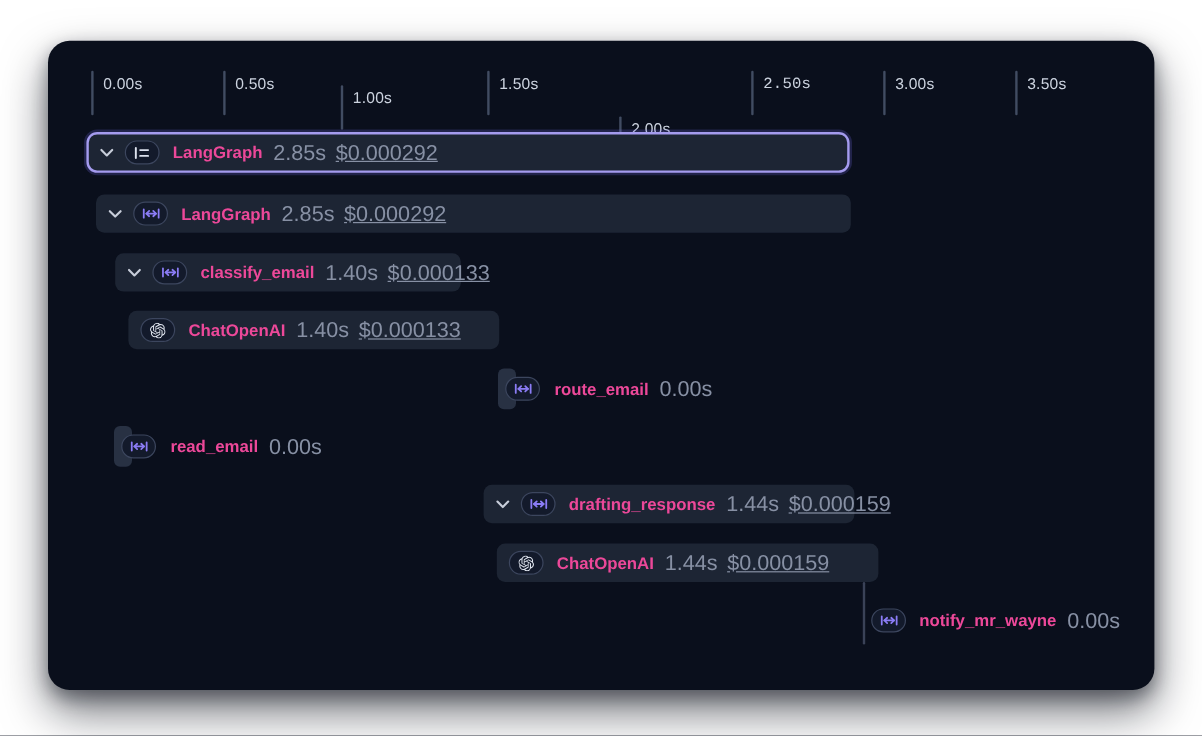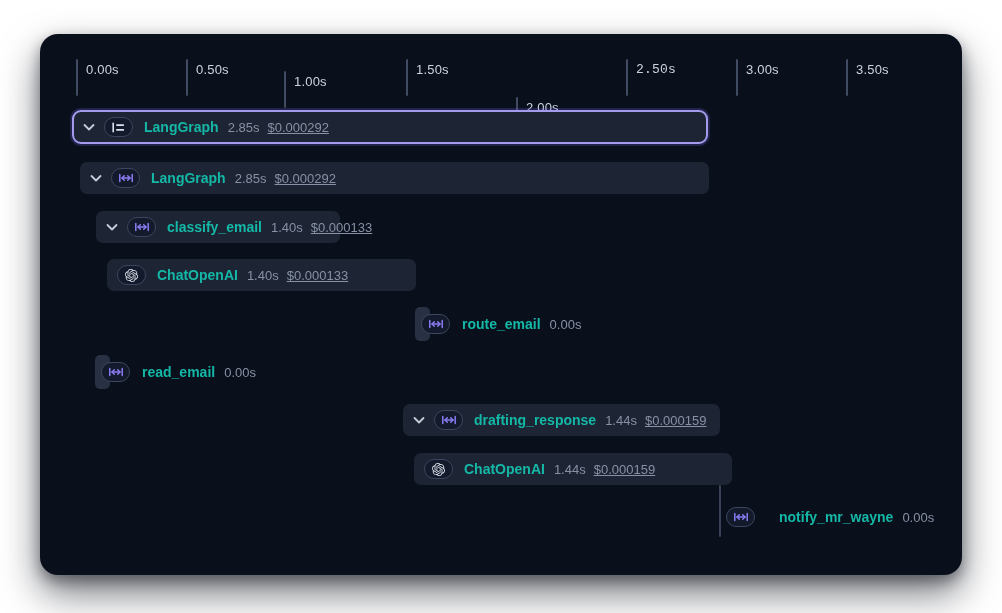--- a/index.html
+++ b/index.html
@@ -31,32 +31,32 @@
     height:34px;border:2.5px solid #a49bee;border-radius:9px;
     box-shadow:0 0 0 2px rgba(120,108,240,.22);
     background:#1d2534;padding:0 9px;
   }
   .chev{display:flex;flex:none;align-items:center;cursor:pointer;}
   .badge{
     flex:none;width:29px;height:20px;box-sizing:border-box;border-radius:10px;
     background:#131a2b;border:1.3px solid #3c465e;
     display:flex;align-items:center;justify-content:center;
   }
-  .name{font-size:14px;font-weight:700;color:#14b8a6;white-space:nowrap;margin-left:2px;}
-  .metric{font-size:13px;color:#8790a4;white-space:nowrap;}
+  .name{font-size:14px;font-weight:700;color:#ec4899;white-space:nowrap;margin-left:2px;}
+  .metric{font-size:18px;color:#8790a4;white-space:nowrap;}
   .metric.cost{margin-left:-1px;text-decoration:underline;}
   
   .pill{
     position:absolute;left:0;top:-1px;width:15px;height:34px;
     background:#283143;border-radius:5px;
   }
   .row.zero .badge{position:relative;margin-left:6px;}
   .row.zero .name{margin-left:12px;}
   .row.zero .metric{margin-left:9px;}
-  .row.zeroline .name{margin-left:24px;}
+  .row.zeroline .name{margin-left:11px;}
   .row.zeroline .metric{margin-left:9px;}
   .vline{position:absolute;width:2px;background:#3a4257;border-radius:1px;}
 </style>
 </head>
 <body>
 
 <div class="window">
   <div id="ruler">
       <div class="tick" style="left: 36px;">
         <div class="tick-line"></div>
@@ -128,21 +128,21 @@
                 <path d="M6.3 2.8 4 5l2.3 2.2M9.7 2.8 12 5l-2.3 2.2"></path>
               </svg>
             </span>
           </span>
           <span class="name">LangGraph</span>
           <span class="metric">2.85s</span>
           <span class="metric cost">$0.000292</span>
         </div>
       </div>
       <div class="row" style="left: 56px; top: 177px; width: 306px;">
-        <div class="bar" style="width: 244px;">
+        <div class="bar" style="width: 288px;">
           <span class="chev">
             <svg width="12" height="9" viewBox="0 0 12 9" fill="none" stroke="#c7cdd9" stroke-width="1.8" stroke-linecap="round" stroke-linejoin="round">
               <path d="M1.5 2 6 6.5 10.5 2"></path>
             </svg>
           </span>
           <span class="badge">
             <span style="display: flex;">
               <svg width="16" height="10" viewBox="0 0 16 10" fill="none" stroke="#8b7cf5" stroke-width="1.5" stroke-linecap="round" stroke-linejoin="round">
                 <path d="M1.8 1.6v6.8M14.2 1.6v6.8"></path>
                 <path d="M4 5h8"></path>
@@ -191,21 +191,21 @@
               <path d="M1.8 1.6v6.8M14.2 1.6v6.8"></path>
               <path d="M4 5h8"></path>
               <path d="M6.3 2.8 4 5l2.3 2.2M9.7 2.8 12 5l-2.3 2.2"></path>
             </svg>
           </span>
         </span>
         <span class="name">read_email</span>
         <span class="metric">0.00s</span>
       </div>
       <div class="row" style="left: 363px; top: 370px; width: 317px;">
-        <div class="bar" style="width: 337px;">
+        <div class="bar" style="width: 309px;">
           <span class="chev">
             <svg width="12" height="9" viewBox="0 0 12 9" fill="none" stroke="#c7cdd9" stroke-width="1.8" stroke-linecap="round" stroke-linejoin="round">
               <path d="M1.5 2 6 6.5 10.5 2"></path>
             </svg>
           </span>
           <span class="badge">
             <span style="display: flex;">
               <svg width="16" height="10" viewBox="0 0 16 10" fill="none" stroke="#8b7cf5" stroke-width="1.5" stroke-linecap="round" stroke-linejoin="round">
                 <path d="M1.8 1.6v6.8M14.2 1.6v6.8"></path>
                 <path d="M4 5h8"></path>

